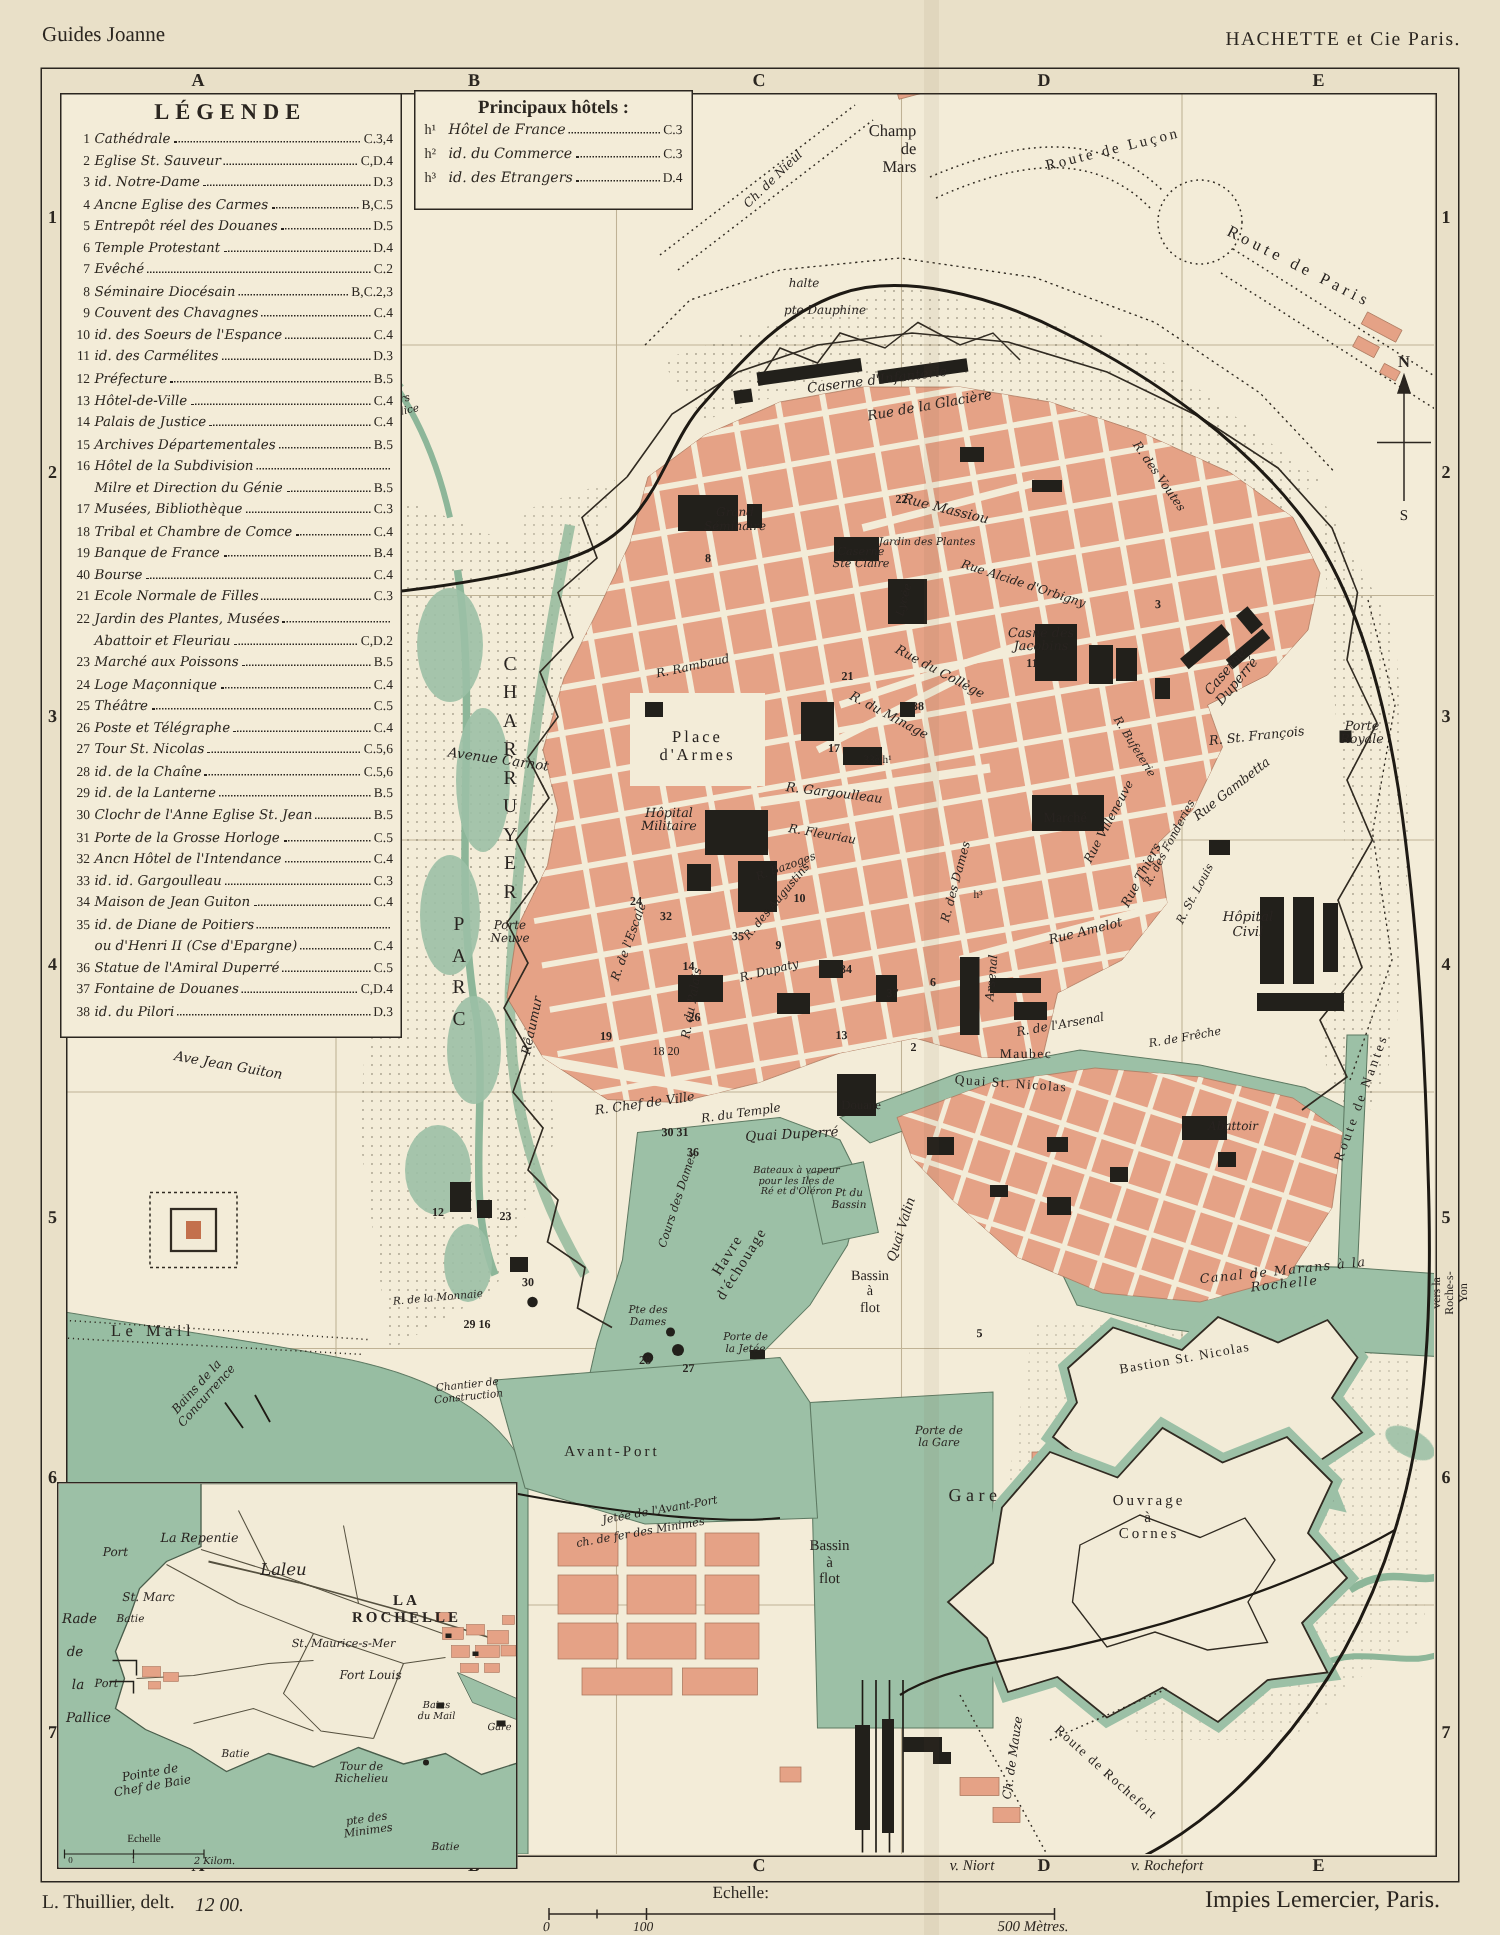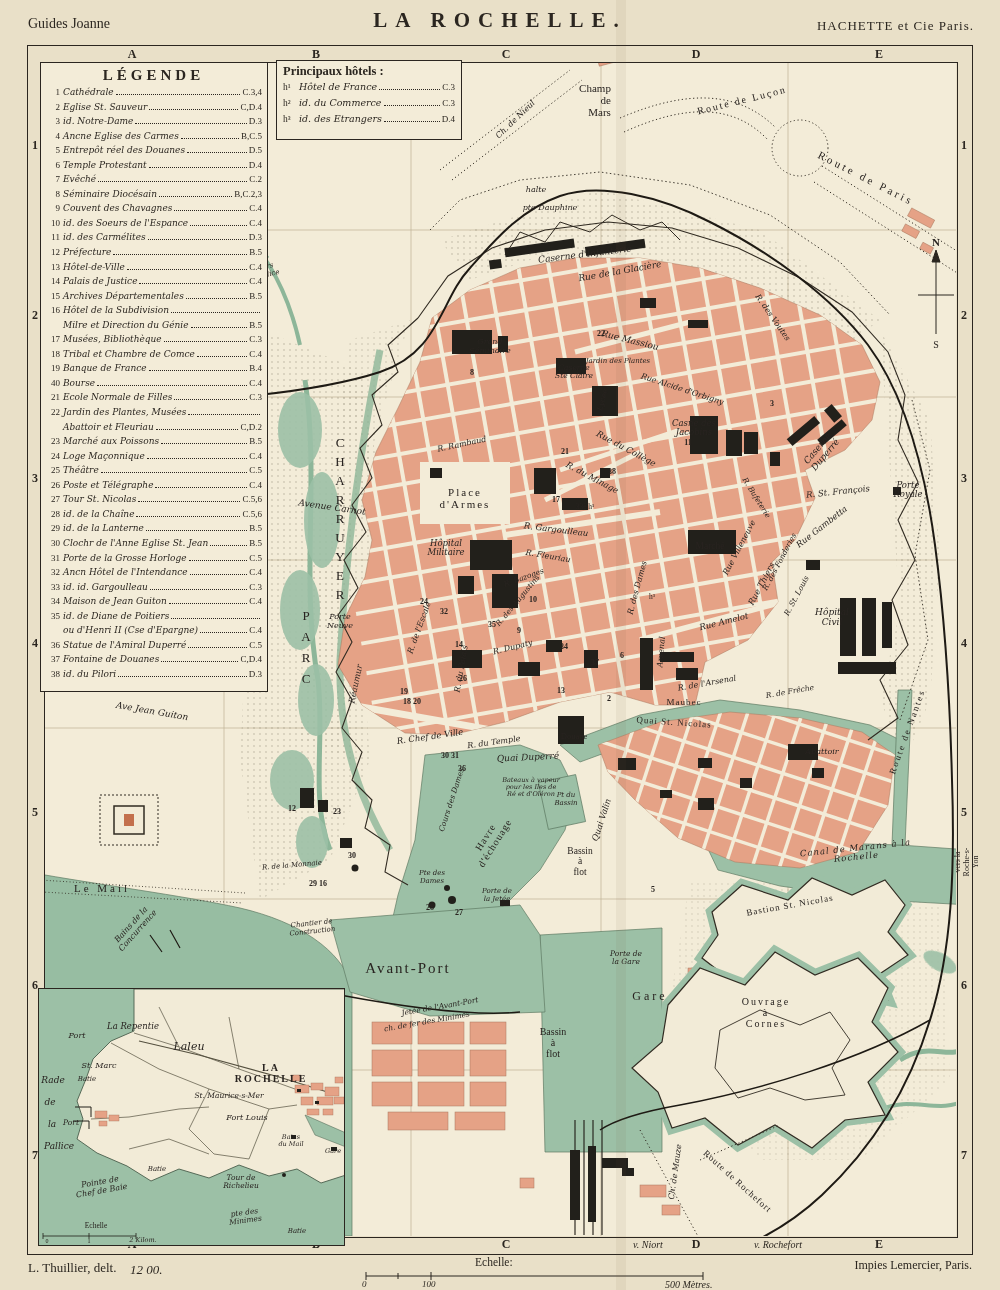--- a/index.html
+++ b/index.html
@@ -35,21 +35,21 @@
   .legend-title{text-align:center;font-size:15px;font-weight:bold;letter-spacing:4px;
       margin:1px 0 3px 0;}
   .lrow{display:flex;align-items:baseline;height:14.55px;font-size:9px;overflow:hidden;}
   .lnum{width:15px;text-align:right;padding-right:3px;flex:none;font-size:9px;}
   .lname{font-style:italic;font-family:"DejaVu Serif",serif;white-space:nowrap;text-align:right;}
   .llead{flex:1;border-bottom:1px dotted #2b2620;margin:0 2px 3px 2px;min-width:4px;}
   .lref{flex:none;font-size:9px;}
   
   .hotels{position:absolute;left:276px;top:60px;width:186px;height:80px;
       background:#f3ecd8;border:1.2px solid #2b2620;box-sizing:border-box;padding:3px 6px;}
-  .hotels-title{text-align:left;font-size:12.5px;font-weight:bold;margin-bottom:2px;}
+  .hotels-title{text-align:center;font-size:12.5px;font-weight:bold;margin-bottom:2px;}
   .hrow{display:flex;align-items:baseline;height:16px;font-size:9.5px;}
   .hsup{width:16px;flex:none;}
   
   .inset{position:absolute;left:38px;top:988px;width:307px;height:258px;
       background:#f3ecd8;border:1.4px solid #2b2620;box-sizing:border-box;overflow:hidden;}
   .inset-banner{position:absolute;left:9px;top:4px;width:208px;background:#f6f0dc;
       border:1px solid #2b2620;text-align:center;font-size:12px;font-weight:bold;
       letter-spacing:2px;line-height:1.3;padding:2px 0;z-index:3;}
   #inset-labels{position:absolute;left:0;top:0;width:307px;height:258px;z-index:2;pointer-events:none;}
   #insetsvg{position:absolute;left:0;top:0;z-index:1;}
@@ -442,21 +442,21 @@
       <span class="ml i" style="left: 822px; top: 752px; font-size: 8px; transform: translate(-50%, -50%);">Abattoir</span>
       <span class="ml i" style="left: 856px; top: 853px; font-size: 8.5px; letter-spacing: 1px; transform: translate(-50%, -50%) rotate(-6deg);">Canal de Marans à la Rochelle</span>
       <span class="ml" style="left: 908px; top: 732px; font-size: 9px; letter-spacing: 2px; transform: translate(-50%, -50%) rotate(-70deg);">Route de Nantes</span>
       <span class="ml" style="left: 967px; top: 862px; font-size: 8px; transform: translate(-50%, -50%) rotate(-90deg);">vers la Roche-s-Yon</span>
       <span class="ml" style="left: 766px; top: 1012px; font-size: 10px; letter-spacing: 2px; transform: translate(-50%, -50%);">Ouvrage
 à
 Cornes</span>
       <span class="ml" style="left: 650px; top: 997px; font-size: 12px; letter-spacing: 3px; transform: translate(-50%, -50%);">Gare</span>
       <span class="ml i" style="left: 626px; top: 958px; font-size: 7.5px; transform: translate(-50%, -50%);">Porte de
 la Gare</span>
-      <span class="ml" style="left: 408px; top: 968px; font-size: 15px; letter-spacing: 2px; transform: translate(-50%, -50%);">Avant-Port</span>
+      <span class="ml" style="left: 408px; top: 968px; font-size: 10px; letter-spacing: 2px; transform: translate(-50%, -50%);">Avant-Port</span>
       <span class="ml" style="left: 553px; top: 1042px; font-size: 10px; transform: translate(-50%, -50%);">Bassin
 à
 flot</span>
       <span class="ml i" style="left: 440px; top: 1007px; font-size: 7.5px; transform: translate(-50%, -50%) rotate(-10deg);">Jetée de l'Avant-Port</span>
       <span class="ml i" style="left: 427px; top: 1022px; font-size: 7.5px; transform: translate(-50%, -50%) rotate(-10deg);">ch. de fer des Minimes</span>
       <span class="ml" style="left: 737px; top: 1182px; font-size: 9px; letter-spacing: 1px; transform: translate(-50%, -50%) rotate(42deg);">Route de Rochefort</span>
       <span class="ml i" style="left: 676px; top: 1172px; font-size: 8px; transform: translate(-50%, -50%) rotate(-82deg);">Ch. de Mauze</span>
       <span class="ml" style="left: 585px; top: 507px; font-size: 7.5px; transform: translate(-50%, -50%);">33è h¹</span>
       <span class="ml" style="left: 652px; top: 597px; font-size: 7.5px; transform: translate(-50%, -50%);">h³</span>
       <span class="ml" style="left: 472px; top: 373px; font-weight: bold; font-size: 8px; transform: translate(-50%, -50%);">8</span>
@@ -470,21 +470,21 @@
       <span class="ml" style="left: 424px; top: 602px; font-weight: bold; font-size: 8px; transform: translate(-50%, -50%);">24</span>
       <span class="ml" style="left: 444px; top: 612px; font-weight: bold; font-size: 8px; transform: translate(-50%, -50%);">32</span>
       <span class="ml" style="left: 492px; top: 625px; font-weight: bold; font-size: 8px; transform: translate(-50%, -50%);">35</span>
       <span class="ml" style="left: 519px; top: 631px; font-weight: bold; font-size: 8px; transform: translate(-50%, -50%);">9</span>
       <span class="ml" style="left: 459px; top: 645px; font-weight: bold; font-size: 8px; transform: translate(-50%, -50%);">14</span>
       <span class="ml" style="left: 564px; top: 647px; font-weight: bold; font-size: 8px; transform: translate(-50%, -50%);">34</span>
       <span class="ml" style="left: 622px; top: 656px; font-weight: bold; font-size: 8px; transform: translate(-50%, -50%);">6</span>
       <span class="ml" style="left: 595px; top: 663px; font-weight: bold; font-size: 8px; transform: translate(-50%, -50%);">37</span>
       <span class="ml" style="left: 463px; top: 679px; font-weight: bold; font-size: 8px; transform: translate(-50%, -50%);">26</span>
       <span class="ml" style="left: 404px; top: 692px; font-weight: bold; font-size: 8px; transform: translate(-50%, -50%);">19</span>
-      <span class="ml" style="left: 412px; top: 702px; font-weight: bold; font-size: 8px; transform: translate(-50%, -50%);">18 20</span>
+      <span class="ml" style="left: 444px; top: 702px; font-weight: normal; font-size: 8px; transform: translate(-50%, -50%);">18 20</span>
       <span class="ml" style="left: 450px; top: 756px; font-weight: bold; font-size: 8px; transform: translate(-50%, -50%);">30 31</span>
       <span class="ml" style="left: 462px; top: 769px; font-weight: bold; font-size: 8px; transform: translate(-50%, -50%);">36</span>
       <span class="ml" style="left: 609px; top: 699px; font-weight: bold; font-size: 8px; transform: translate(-50%, -50%);">2</span>
       <span class="ml" style="left: 561px; top: 691px; font-weight: bold; font-size: 8px; transform: translate(-50%, -50%);">13</span>
       <span class="ml" style="left: 292px; top: 809px; font-weight: bold; font-size: 8px; transform: translate(-50%, -50%);">12</span>
       <span class="ml" style="left: 337px; top: 812px; font-weight: bold; font-size: 8px; transform: translate(-50%, -50%);">23</span>
       <span class="ml" style="left: 352px; top: 856px; font-weight: bold; font-size: 8px; transform: translate(-50%, -50%);">30</span>
       <span class="ml" style="left: 318px; top: 884px; font-weight: bold; font-size: 8px; transform: translate(-50%, -50%);">29 16</span>
       <span class="ml" style="left: 459px; top: 913px; font-weight: bold; font-size: 8px; transform: translate(-50%, -50%);">27</span>
       <span class="ml" style="left: 430px; top: 908px; font-weight: bold; font-size: 8px; transform: translate(-50%, -50%);">28</span>
@@ -871,31 +871,30 @@
         <span class="ml" style="left: 8px; top: 252px; font-size: 6px; transform: translate(-50%, -50%);">0</span>
         <span class="ml" style="left: 50px; top: 252px; font-size: 6px; transform: translate(-50%, -50%);">1</span>
         <span class="ml i" style="left: 104px; top: 252px; font-size: 6.5px; transform: translate(-50%, -50%);">2 Kilom.</span>
         <span class="ml i" style="left: 206px; top: 228px; font-size: 7.5px; transform: translate(-50%, -50%) rotate(-8deg);">pte des
 Minimes</span>
         <span class="ml i" style="left: 258px; top: 243px; font-size: 7px; transform: translate(-50%, -50%);">Batie</span>
       </div>
   </div>
 
   <div class="hdr-left">Guides Joanne</div>
-  <div class="hdr-title">LA ROCHELLE.</div>
   <div class="hdr-right">HACHETTE et Cie Paris.</div>
 
   <div class="ftr" style="left:28px;top:1260px;">L. Thuillier, delt.</div>
   <div class="ftr" style="left:130px;top:1262px;font-style:italic;">12 00.</div>
   <div class="ftr" style="left:475px;top:1256px;font-size:11.5px;">Echelle:</div>
   <svg width="360" height="16" viewBox="0 0 360 16" style="position:absolute;left:358px;top:1268px;">
     <line x1="8" y1="8" x2="345" y2="8" stroke="#2b2620"></line>
     <line x1="8" y1="4" x2="8" y2="12" stroke="#2b2620"></line>
     <line x1="40" y1="5" x2="40" y2="11" stroke="#2b2620"></line>
     <line x1="73" y1="4" x2="73" y2="12" stroke="#2b2620"></line>
     <line x1="345" y1="4" x2="345" y2="12" stroke="#2b2620"></line>
   </svg>
   <div class="ftr" style="left:362px;top:1279px;font-size:9px;font-style:italic;">0</div>
   <div class="ftr" style="left:422px;top:1279px;font-size:9px;font-style:italic;">100</div>
   <div class="ftr" style="left:665px;top:1279px;font-size:10px;font-style:italic;">500 Mètres.</div>
-  <div class="ftr" style="right:28px;top:1258px;left:auto;font-size:12px;">Impies Lemercier, Paris.</div>
+  <div class="ftr" style="right:40px;top:1258px;left:auto;font-size:16px;">Impies Lemercier, Paris.</div>
 
 </div>
 
 </body></html>

